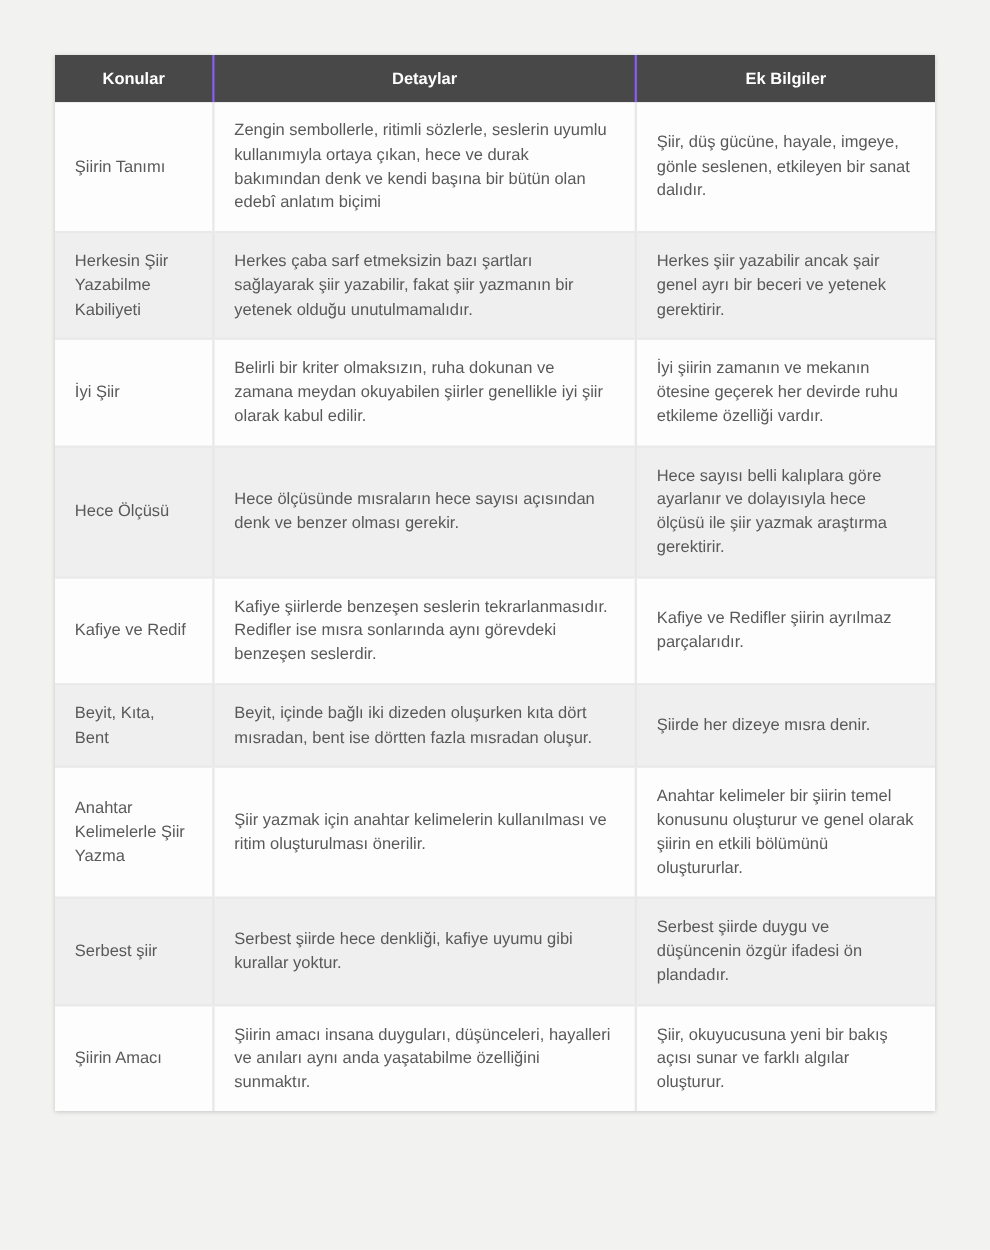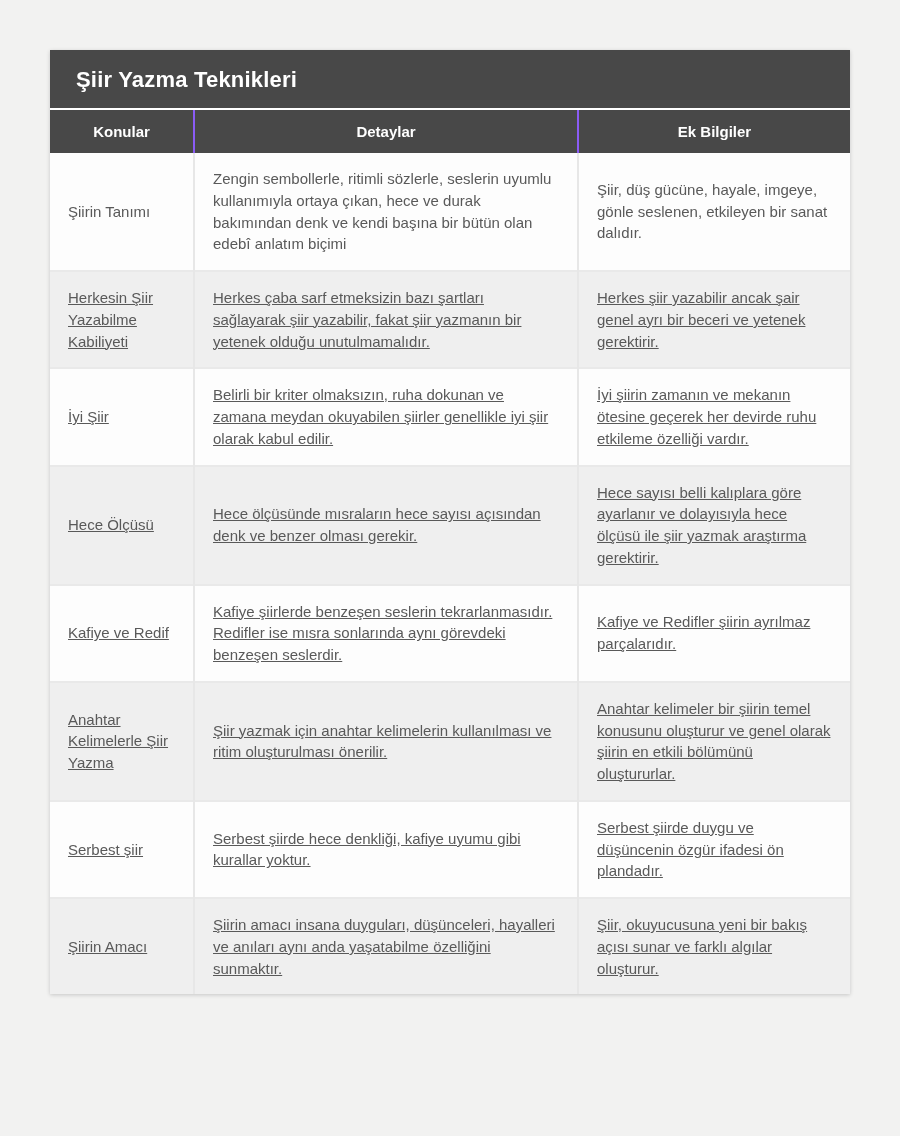--- a/index.html
+++ b/index.html
@@ -53,28 +53,27 @@
     font-size: 15px;
     color: #595959;
     padding: 15px 18px;
     vertical-align: middle;
     line-height: 1.45;
     word-wrap: break-word;
   }
   tbody tr:nth-child(odd)  { background: #fdfdfd; }
   tbody tr:nth-child(even) { background: #efefef; }
   tbody td + td { border-left: 2px solid #e7e7e7; }
-  tbody tr + tr td { border-top: 2px solid #e9e9e9; text-decoration: underline; }
+  tbody tr + tr td { border-top: 2px solid #e9e9e9; }
 </style>
 </head>
 <body>
 
 <div class="page">
   <div class="table-wrap">
-    <div class="title-bar">Şiir Yazma Teknikleri</div>
     <table class="data-table">
       <colgroup>
         <col class="c-topic">
           <col class="c-details">
           <col class="c-extra">
       </colgroup>
       <thead>
         <tr>
           <th>Konular</th>
           <th>Detaylar</th>
@@ -101,20 +100,25 @@
           <td>Hece Ölçüsü</td>
           <td>Hece ölçüsünde mısraların hece sayısı açısından denk ve benzer olması gerekir.</td>
           <td>Hece sayısı belli kalıplara göre ayarlanır ve dolayısıyla hece ölçüsü ile şiir yazmak araştırma gerektirir.</td>
         </tr>
         <tr>
           <td>Kafiye ve Redif</td>
           <td>Kafiye şiirlerde benzeşen seslerin tekrarlanmasıdır. Redifler ise mısra sonlarında aynı görevdeki benzeşen seslerdir.</td>
           <td>Kafiye ve Redifler şiirin ayrılmaz parçalarıdır.</td>
         </tr>
         <tr>
+          <td>Beyit, Kıta, Bent</td>
+          <td>Beyit, içinde bağlı iki dizeden oluşurken kıta dört mısradan, bent ise dörtten fazla mısradan oluşur.</td>
+          <td>Şiirde her dizeye mısra denir.</td>
+        </tr>
+        <tr>
           <td>Anahtar Kelimelerle Şiir Yazma</td>
           <td>Şiir yazmak için anahtar kelimelerin kullanılması ve ritim oluşturulması önerilir.</td>
           <td>Anahtar kelimeler bir şiirin temel konusunu oluşturur ve genel olarak şiirin en etkili bölümünü oluştururlar.</td>
         </tr>
         <tr>
           <td>Serbest şiir</td>
           <td>Serbest şiirde hece denkliği, kafiye uyumu gibi kurallar yoktur.</td>
           <td>Serbest şiirde duygu ve düşüncenin özgür ifadesi ön plandadır.</td>
         </tr>
         <tr>

